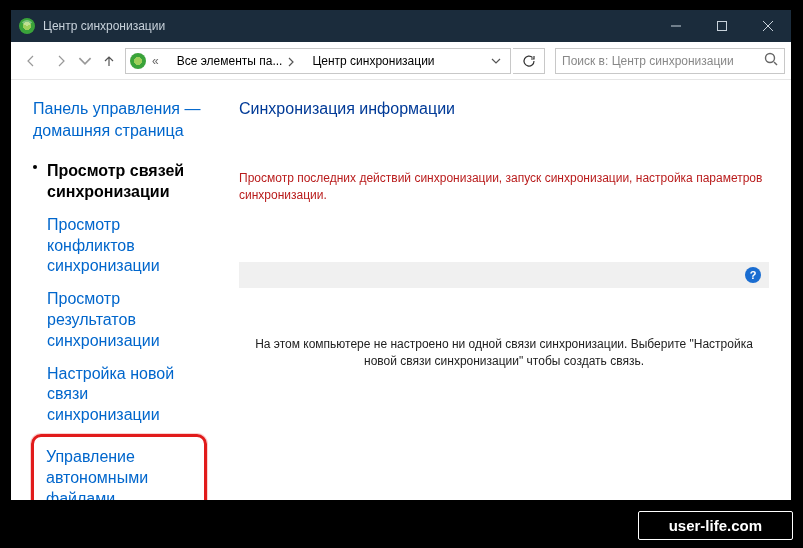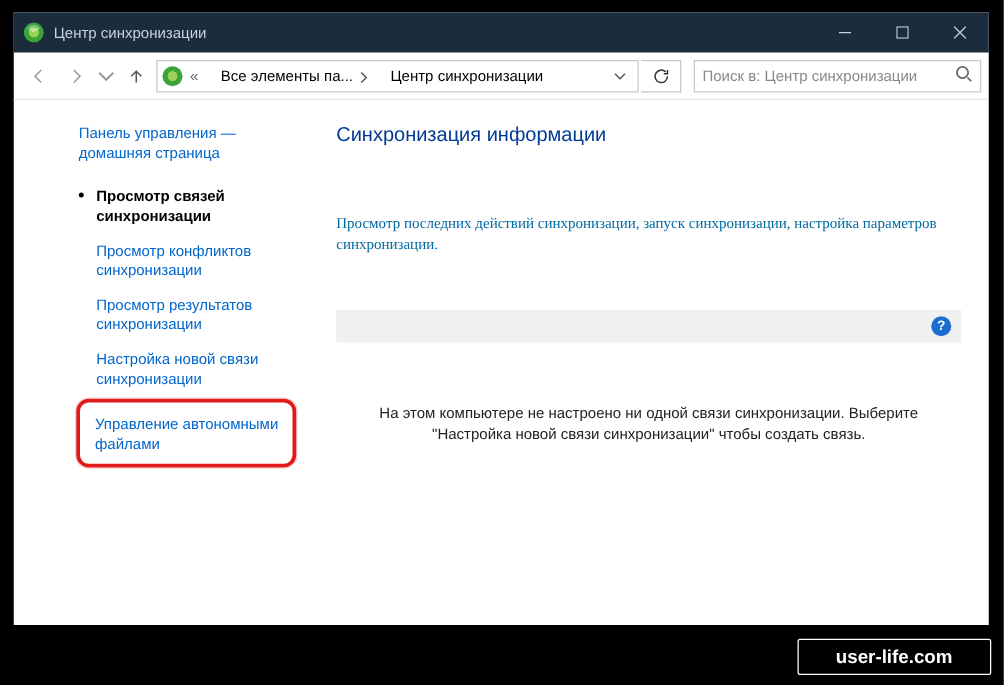--- a/index.html
+++ b/index.html
@@ -42,32 +42,32 @@
   .addr-refresh { width:32px; height:26px; border:1px solid #c8c8c8; border-left:0; display:flex; align-items:center; justify-content:center; }
   .addr-refresh svg { width:14px; height:14px; stroke:#333; stroke-width:1.2; fill:none; }
   .search {
     width: 230px; height:26px; border:1px solid #c8c8c8; margin-left:8px; display:flex; align-items:center;
     font-size:12px; color:#888; padding:0 6px; justify-content:space-between;
   }
   .search .sicon svg { width:14px; height:14px; stroke:#666; stroke-width:1.4; fill:none; }
 
   
   .body { flex:1; display:flex; overflow:hidden; }
-  .sidebar { width: 200px; padding: 18px 6px 0 22px; font-size: 12px; margin-left: 30px; }
+  .sidebar { width: 200px; padding: 18px 6px 0 22px; font-size: 16px; }
   .home-link { color:#0066cc; margin-bottom: 14px; line-height:1.35; cursor:pointer; }
   .nav-list { list-style:none; }
   .nav-list li { padding: 6px 4px 6px 14px; color:#0066cc; line-height:1.3; cursor:pointer; position:relative; }
   .nav-list li.active { color:#000; font-weight:600; }
   .nav-list li.active::before { content:""; position:absolute; left:0; top:10px; width:4px; height:4px; background:#000; border-radius:50%; }
   .nav-list li.highlighted { border:3px solid #e11b1b; border-radius:10px; margin:2px -2px; padding:10px 8px 8px 12px;
     box-shadow: 0 0 0 1px rgba(225,27,27,.2); }
 
   .content { flex:1; padding: 20px 22px 0 28px; font-size:12px; display:flex; flex-direction:column;gap:40px; }
   .content h1 { color:#003a97; font-size:16px; font-weight:400; margin-bottom:12px; }
-  .content .para { color:#0369a1; line-height:1.4; margin-bottom:4px;font-family:Liberation Serif, serif; }
+  .content .para { color:#b91c1c; line-height:1.4; margin-bottom:18px; }
   .info-bar { background:#f0f0f0; height:26px; display:flex; align-items:center; justify-content:flex-end; padding:0 8px; margin-bottom:8px; }
   .help-icon { width:16px; height:16px; border-radius:50%; background:#1a6dd1; color:#fff; font-size:11px; font-weight:bold;
     display:flex; align-items:center; justify-content:center; }
   .info-text { text-align:center; color:#222; line-height:1.45; padding: 0 4px; }
 
   .watermark {
     position:absolute; right:10px; bottom:8px; background:#000; color:#fff; font-weight:bold;
     font-size:15px; padding:5px 30px; border:1px solid #fff; border-radius:2px;
   }
 </style>

